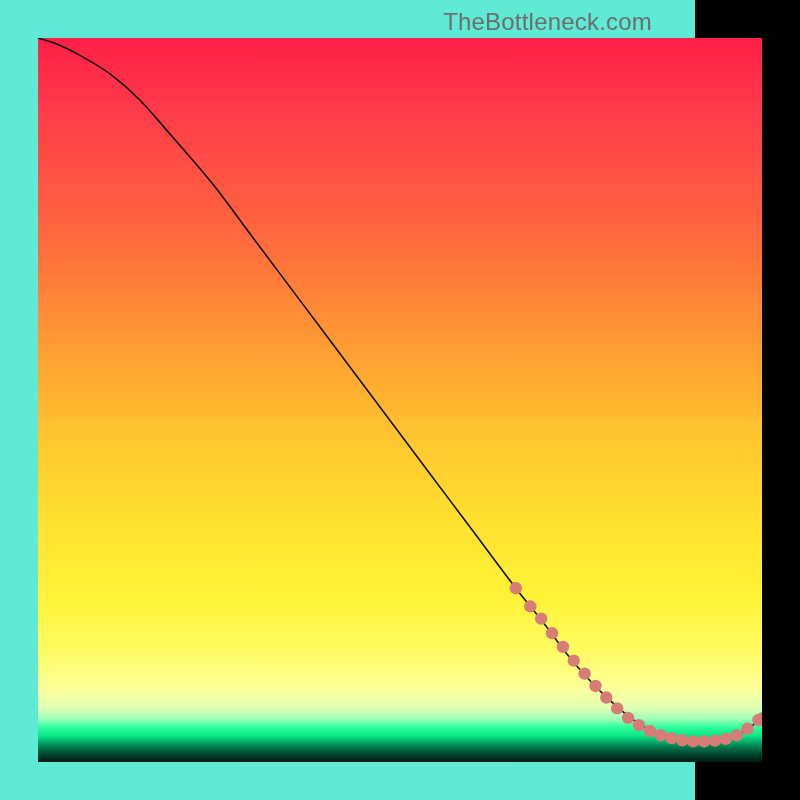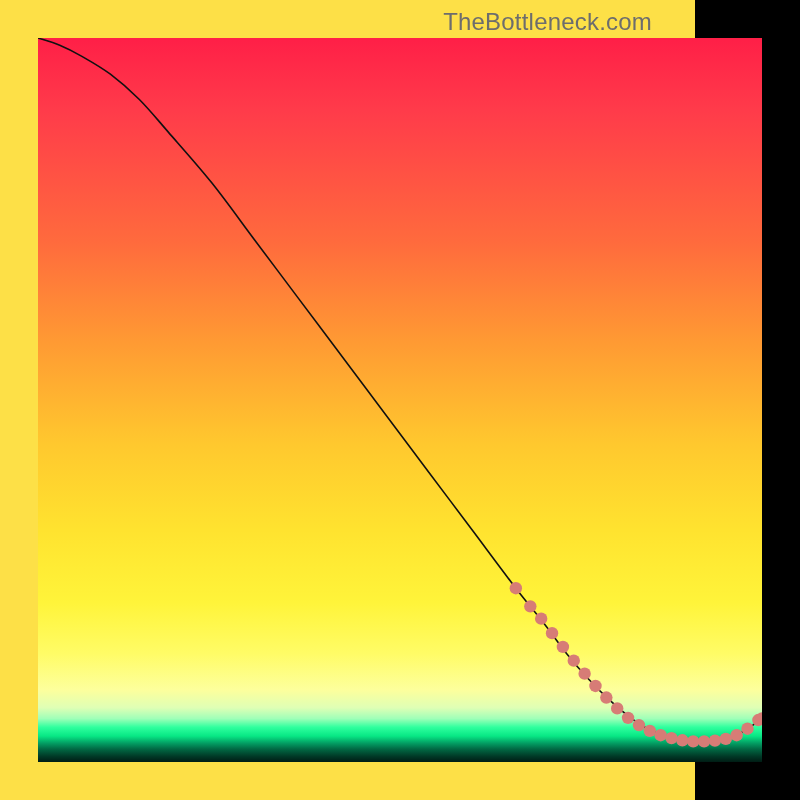--- a/index.html
+++ b/index.html
@@ -8,21 +8,21 @@
     width: 800px;
     height: 800px;
     background: #000;
     overflow: hidden;
     font-family: Arial, Helvetica, sans-serif;
   }
   .frame {
     position: relative;
     width: 695px;
     height: 800px;
-    background: #fde047;
+    background: #5eead4;
   }
   .plot-area {
     position: absolute;
     left: 38px;
     top: 38px;
     width: 724px;
     height: 724px;
     
     background: linear-gradient(
       to bottom,

